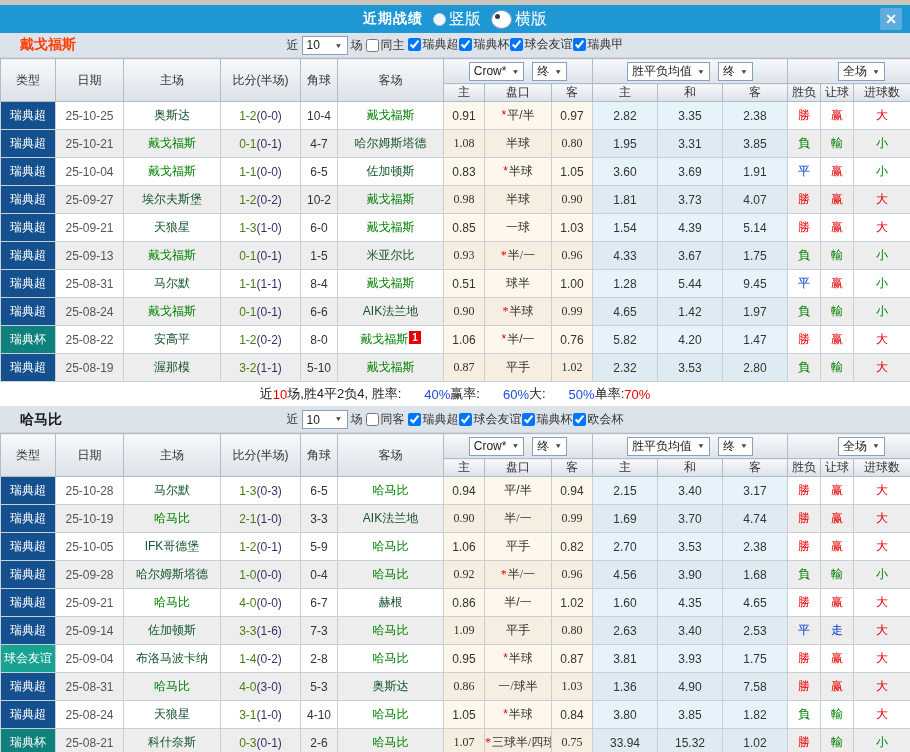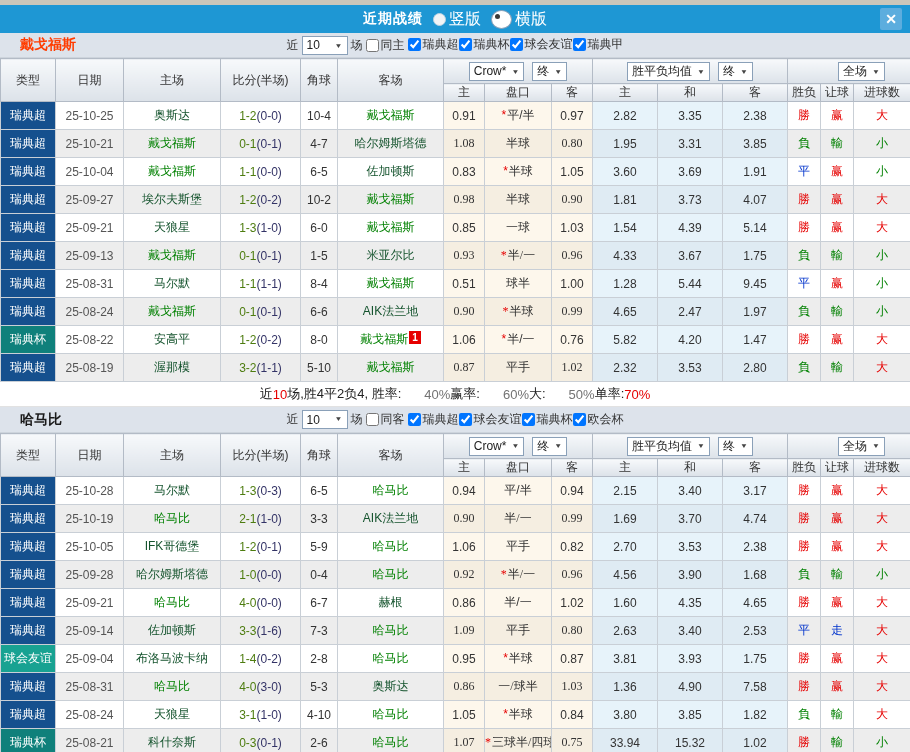--- a/index.html
+++ b/index.html
@@ -49,21 +49,21 @@
   tbody .c-odd,tbody .c-hcap{background:#fdf7ec;}
   tbody tr.even .c-odd,tbody tr.even .c-hcap{background:#f5eee1;font-family:Liberation Serif, serif;}
   tbody .c-avg{background:#e7f3fa;}
   tbody tr.even .c-avg{background:#dfebf3;}
   .win{color:#e60000;}
   .lose{color:#008000;}
   .draw{color:#0033cc;}
   .summary{height:24px;display:flex;align-items:center;justify-content:center;font-size:13px;background:#fff;border-bottom:1px solid #e2e2e2;}
   .seg-k{color:#222;}
   .seg-r{color:#e60000;}
-  .seg-b{color:#737373;margin-left:23px;}
+  .seg-b{color:#1d4ed8;margin-left:23px;}
 </style>
 </head>
 <body>
 
 <div class="topstrip"></div>
 
 <div class="titlebar">
   <span class="title">近期战绩</span>
   <span class="rgroup">
     <span class="radio"></span>
@@ -300,21 +300,21 @@
           <td class="c-type lg-super">瑞典超</td>
           <td class="c-date">25-08-24</td>
           <td class="c-team self">戴戈福斯</td>
           <td class="c-score"><span class="ft">0-1</span><span class="ht">(0-1)</span></td>
           <td class="c-corner">6-6</td>
           <td class="c-team">AIK法兰地</td>
           <td class="c-odd">0.90</td>
           <td class="c-hcap"><span class="star">*</span><span>半球</span></td>
           <td class="c-odd">0.99</td>
           <td class="c-avg">4.65</td>
-          <td class="c-avg">2.47</td>
+          <td class="c-avg">1.42</td>
           <td class="c-avg">1.97</td>
           <td class="c-res lose">負</td>
           <td class="c-res lose">輸</td>
           <td class="c-res lose">小</td>
         </tr>
         <tr>
           <td class="c-type lg-cup">瑞典杯</td>
           <td class="c-date">25-08-22</td>
           <td class="c-team">安高平</td>
           <td class="c-score"><span class="ft">1-2</span><span class="ht">(0-2)</span></td>

